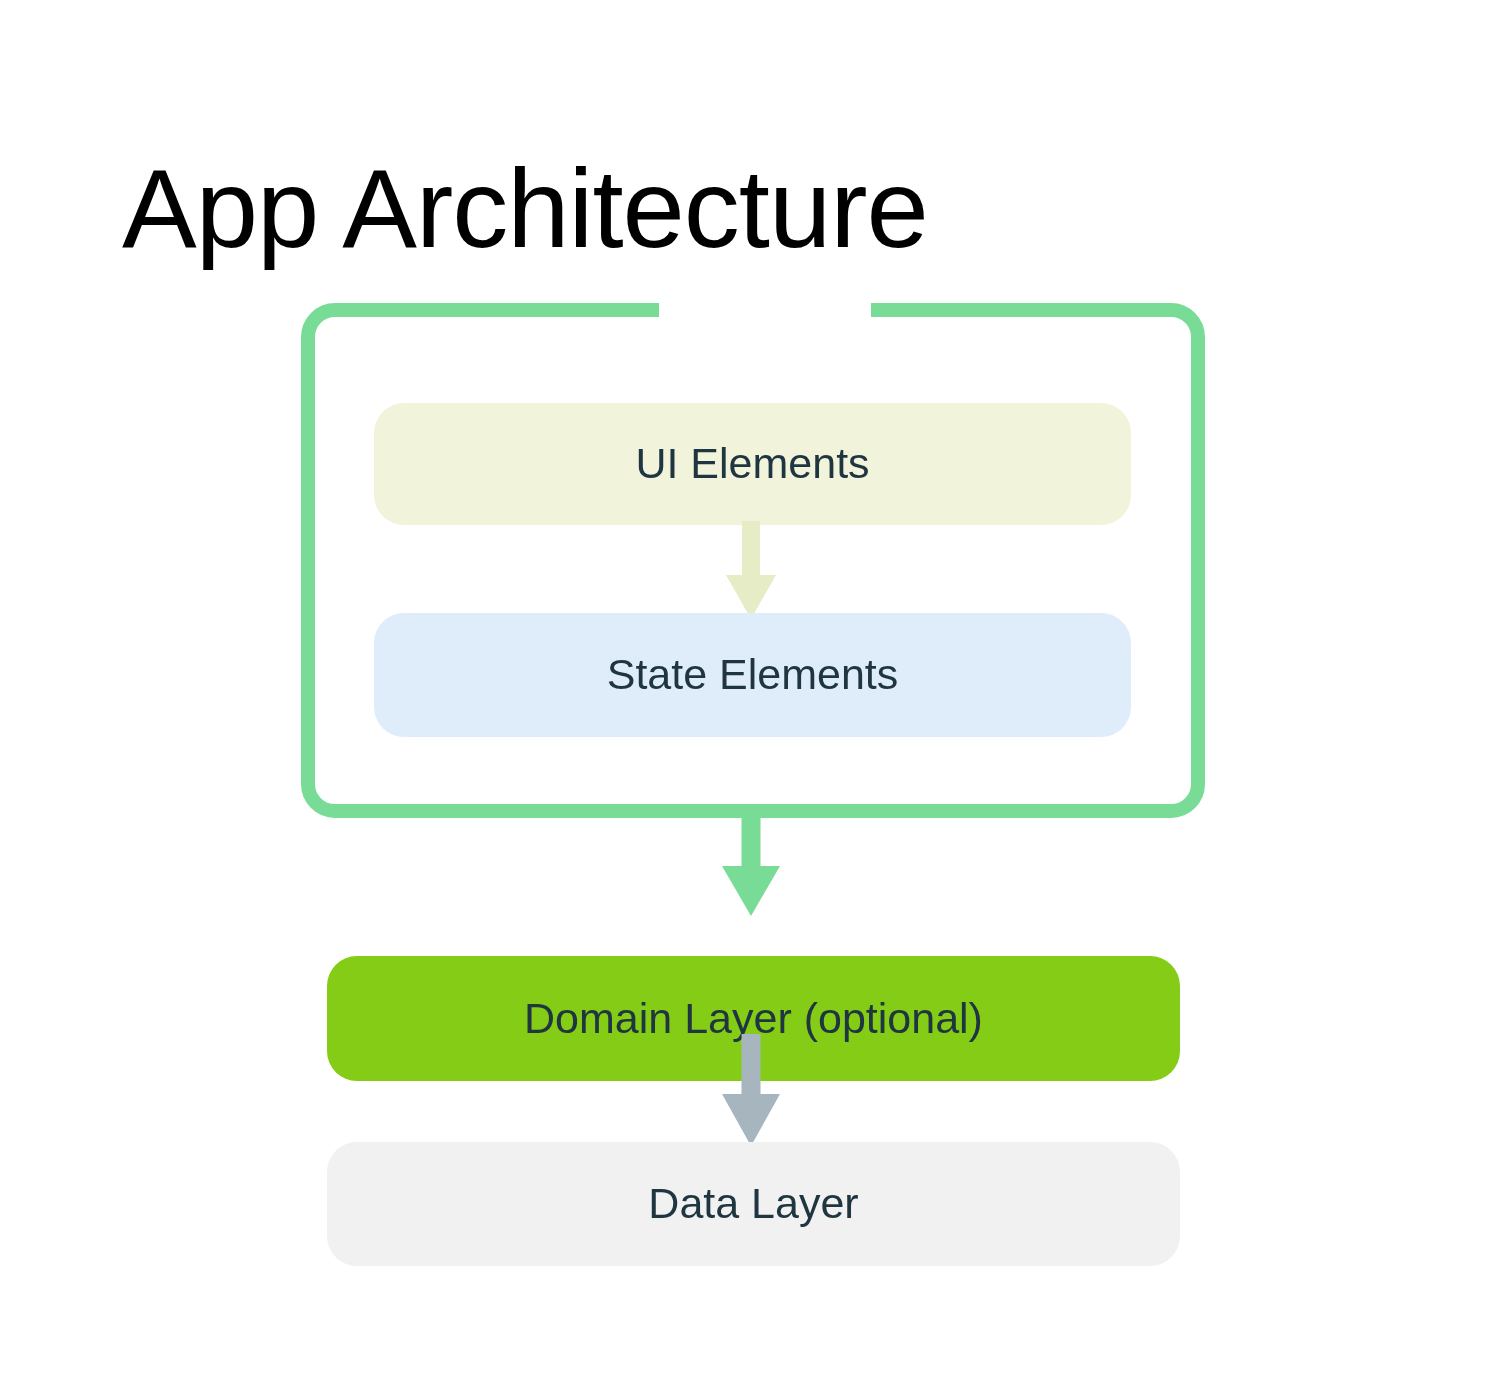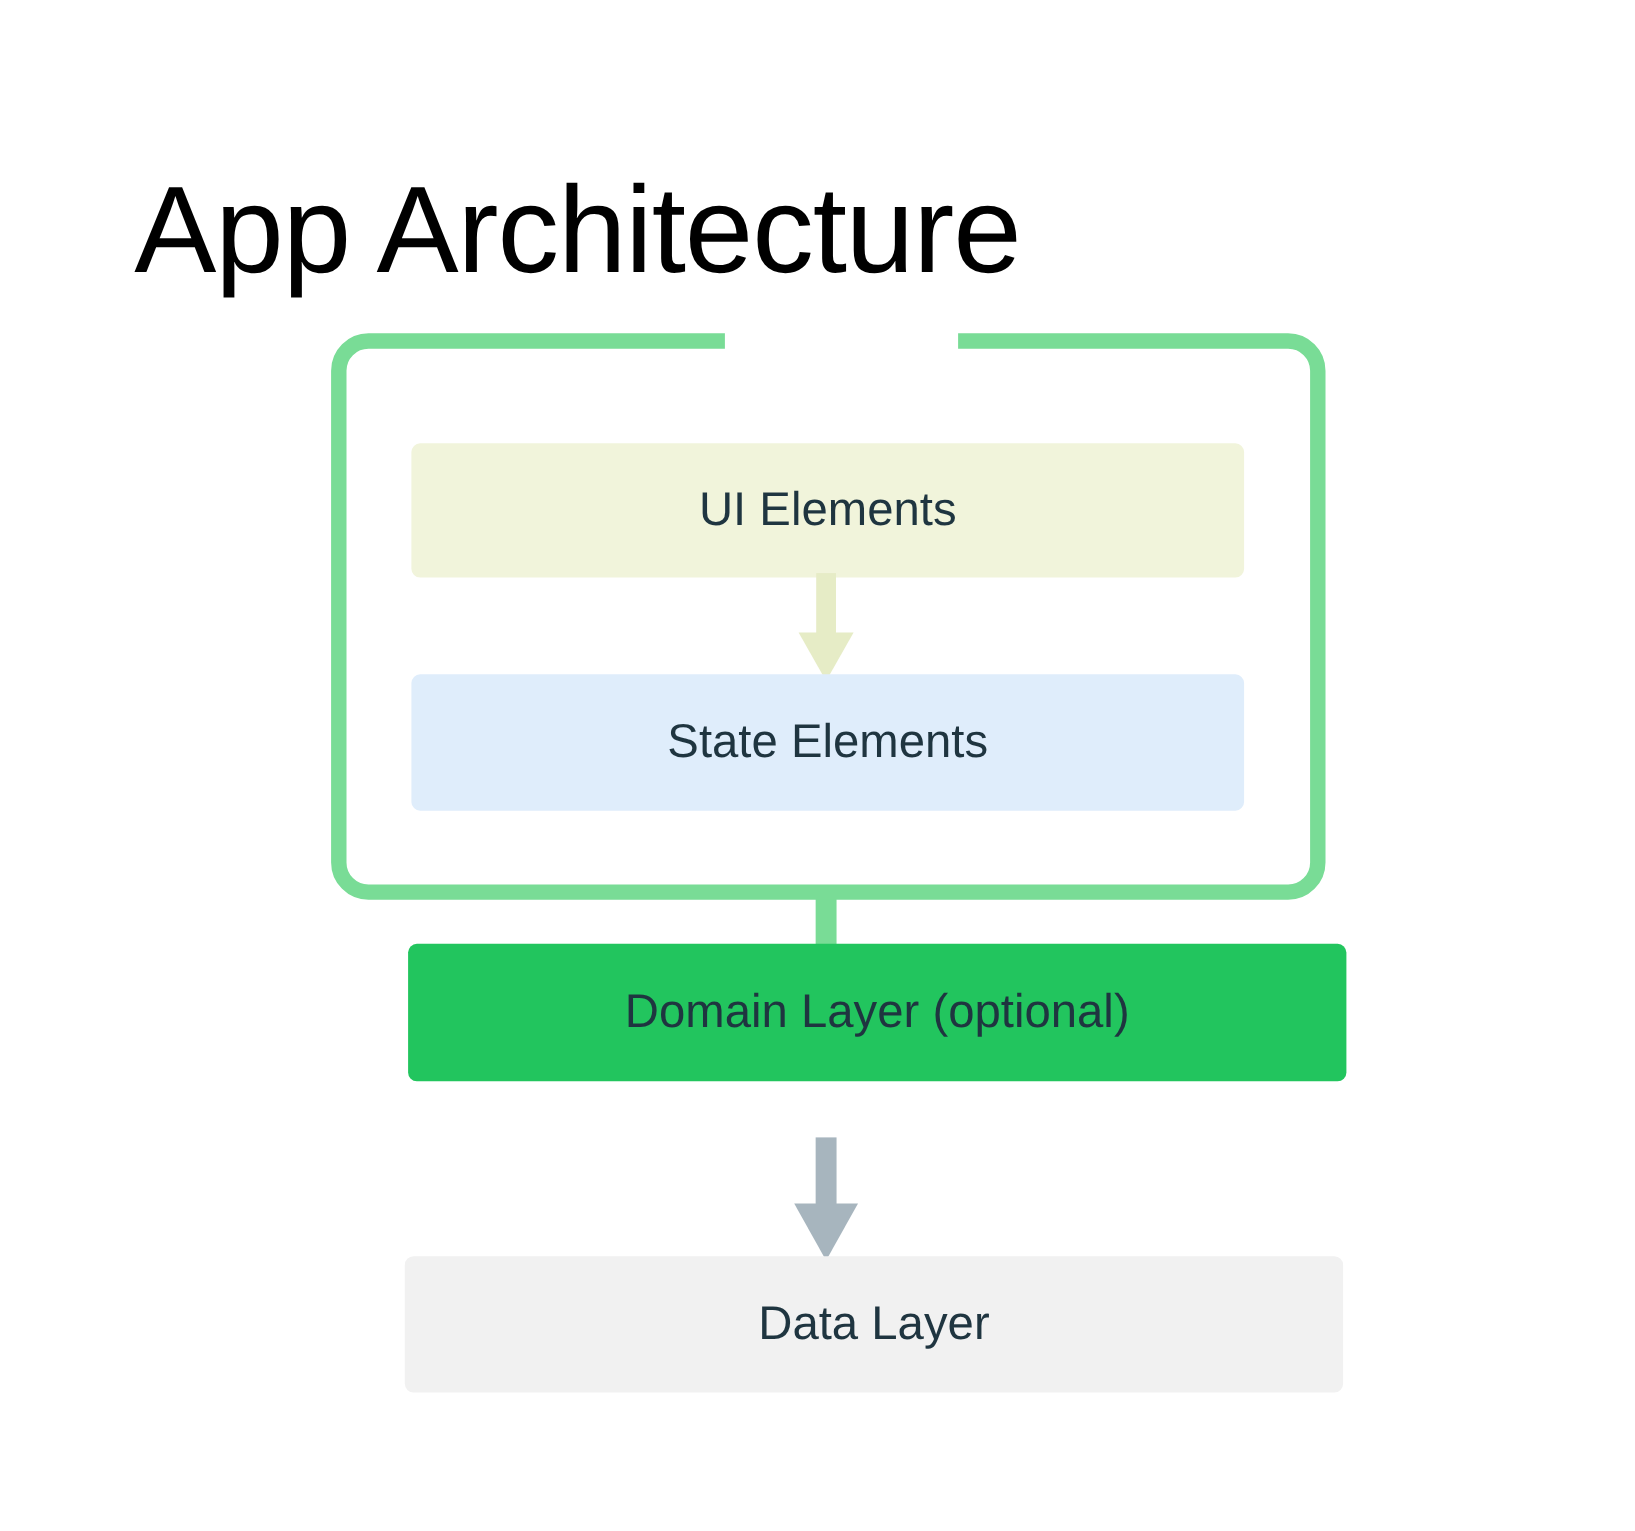--- a/index.html
+++ b/index.html
@@ -65,21 +65,21 @@
     font-weight: 400;
     color: #9AA0A6;
     line-height: 56px;
     white-space: nowrap;
   }
 
   
   .node {
     position: absolute;
     box-sizing: border-box;
-    border-radius: 8px;
+    border-radius: 30px;
     display: flex;
     align-items: center;
     justify-content: center;
     text-align: right;
     color: #1F3540;
     font-size: 43px;
     font-weight: 400;
     line-height: 1.2;
     white-space: nowrap;
   }
@@ -95,34 +95,32 @@
   .node-state-holders {
     left: 374px;
     top: 613px;
     width: 757px;
     height: 124px;
     background: #DFEDFB;
   }
 
   .node-domain-layer {
     left: 327px;
-    top: 858px;
+    top: 956px;
     width: 853px;
     height: 125px;
-    background: #22c55e;
-    margin-left: 44px;
+    background: #84cc16;
   }
 
   .node-data-layer {
     left: 327px;
     top: 1142px;
     width: 853px;
     height: 124px;
     background: #F1F1F1;
-    margin-left: 41px;
   }
 
   
   .arrow {
     position: absolute;
   }
   .arrow .shaft {
     position: absolute;
     left: 50%;
     top: 0;

